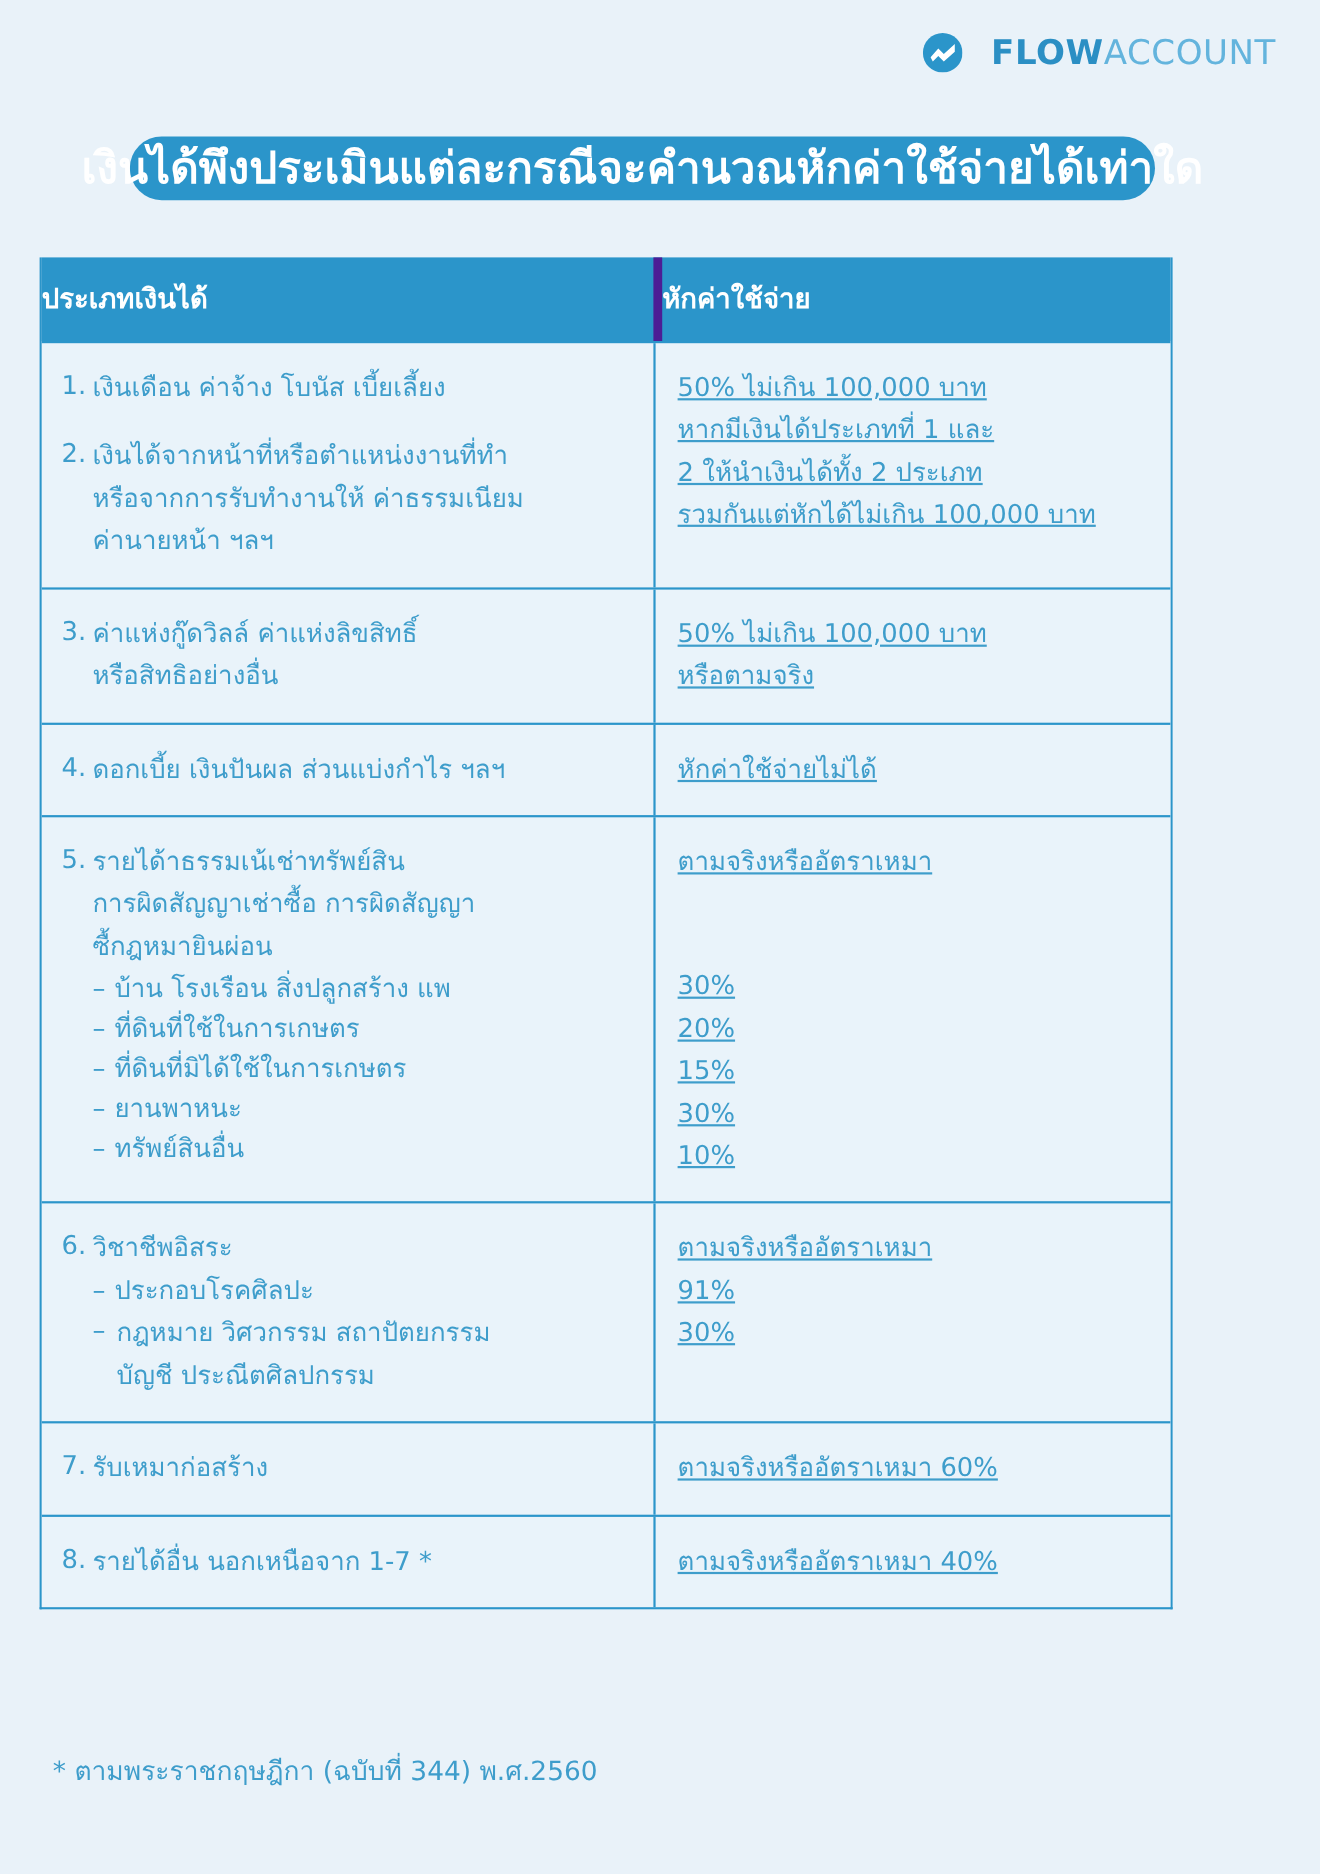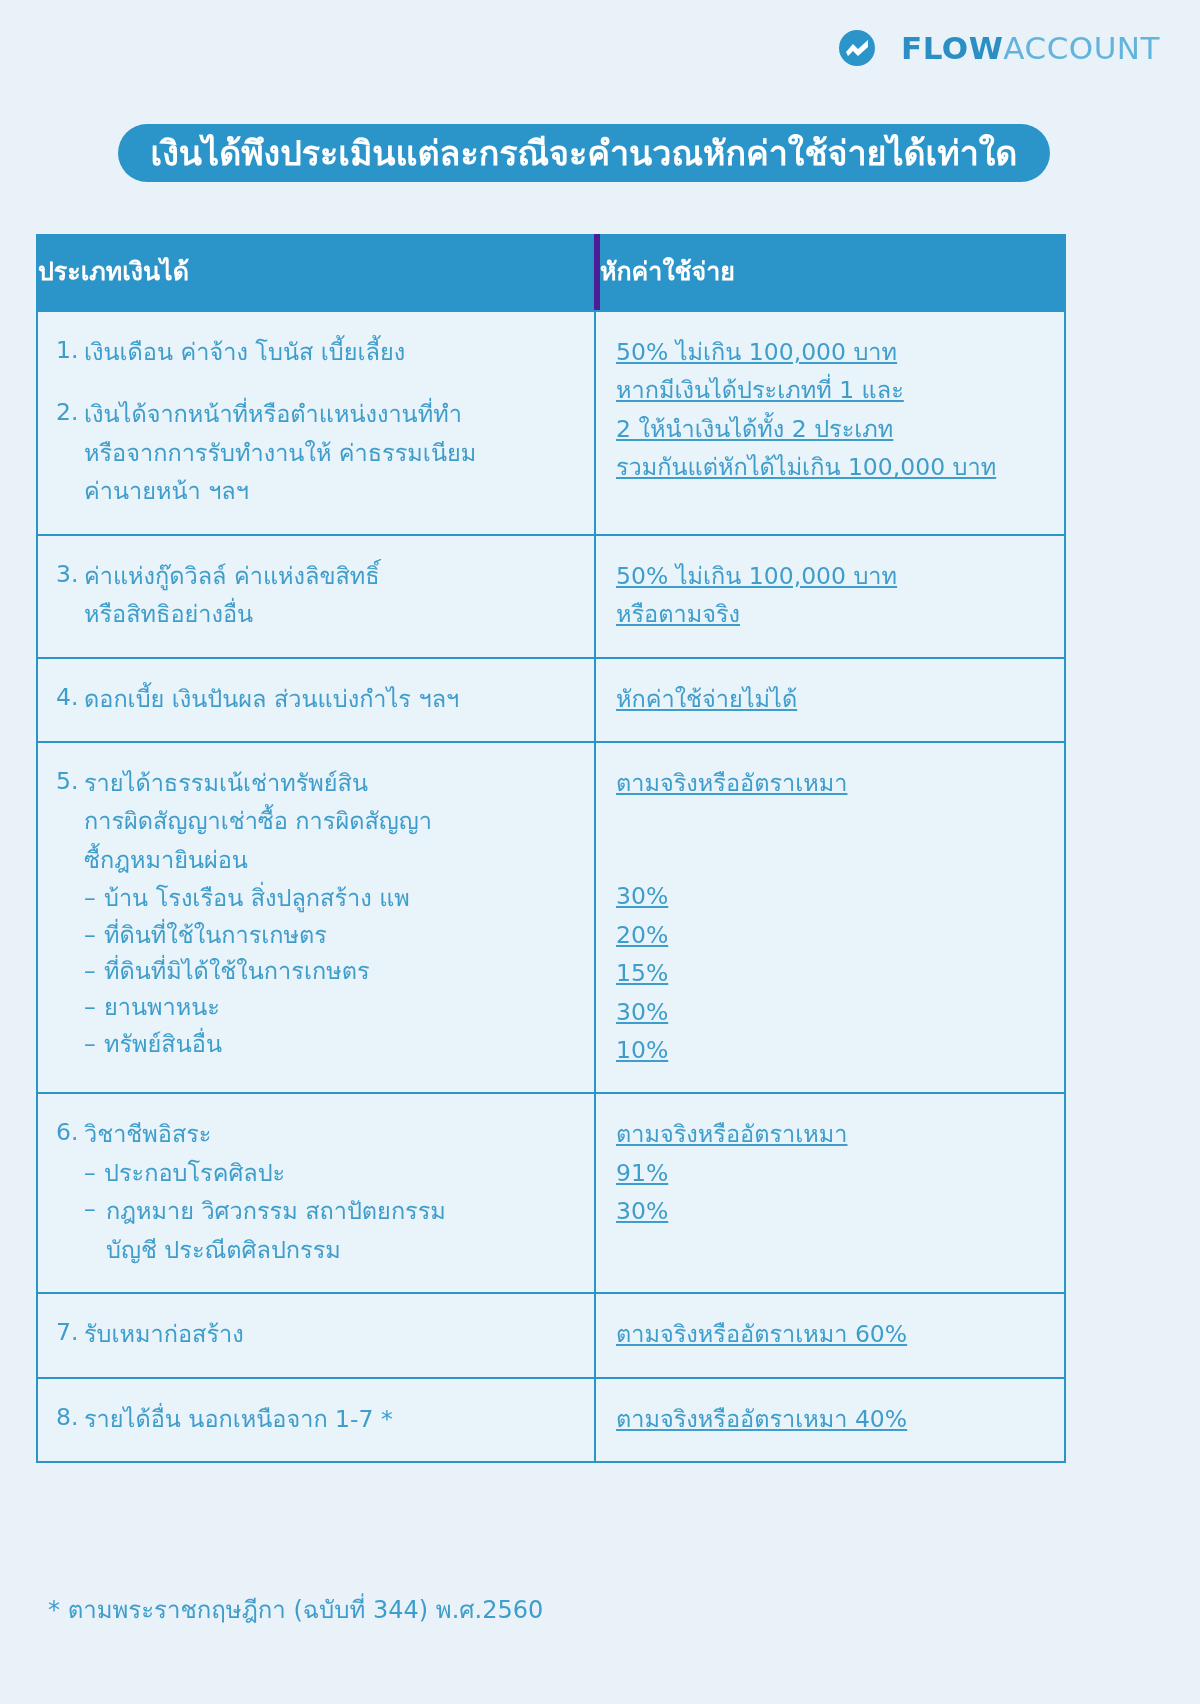--- a/index.html
+++ b/index.html
@@ -55,21 +55,21 @@
     background: #2b95ca;
     border-radius: 29px;
     display: flex;
     align-items: center;
     justify-content: center;
     box-sizing: border-box;
     padding: 0 22px;
   }
   .title-pill span {
     color: #ffffff;
-    font-size: 34px;
+    font-size: 40px;
     font-weight: 700;
     line-height: 1;
     white-space: nowrap;
     text-align: center;
   }
 
   
   .table {
     position: absolute;
     left: 36px;
@@ -85,21 +85,21 @@
   }
   .thead .th {
     color: #ffffff;
     font-size: 25px;
     font-weight: 700;
     text-align: left;
     padding: 17px 0 19px 0;
     box-sizing: border-box;
   }
   .th-left  { width: 556px; }
-  .th-right { width: 470px; border-left: 6px solid #4c1d95; }
+  .th-right { width: 470px; border-left: 8px solid #4c1d95; }
 
   .row {
     display: flex;
     background: #e9f3fa;
     border-top: 2px solid #2b95ca;
   }
   .row:first-of-type { border-top: none; }
   .cell {
     box-sizing: border-box;
     padding: 20px 18px 22px 18px;

